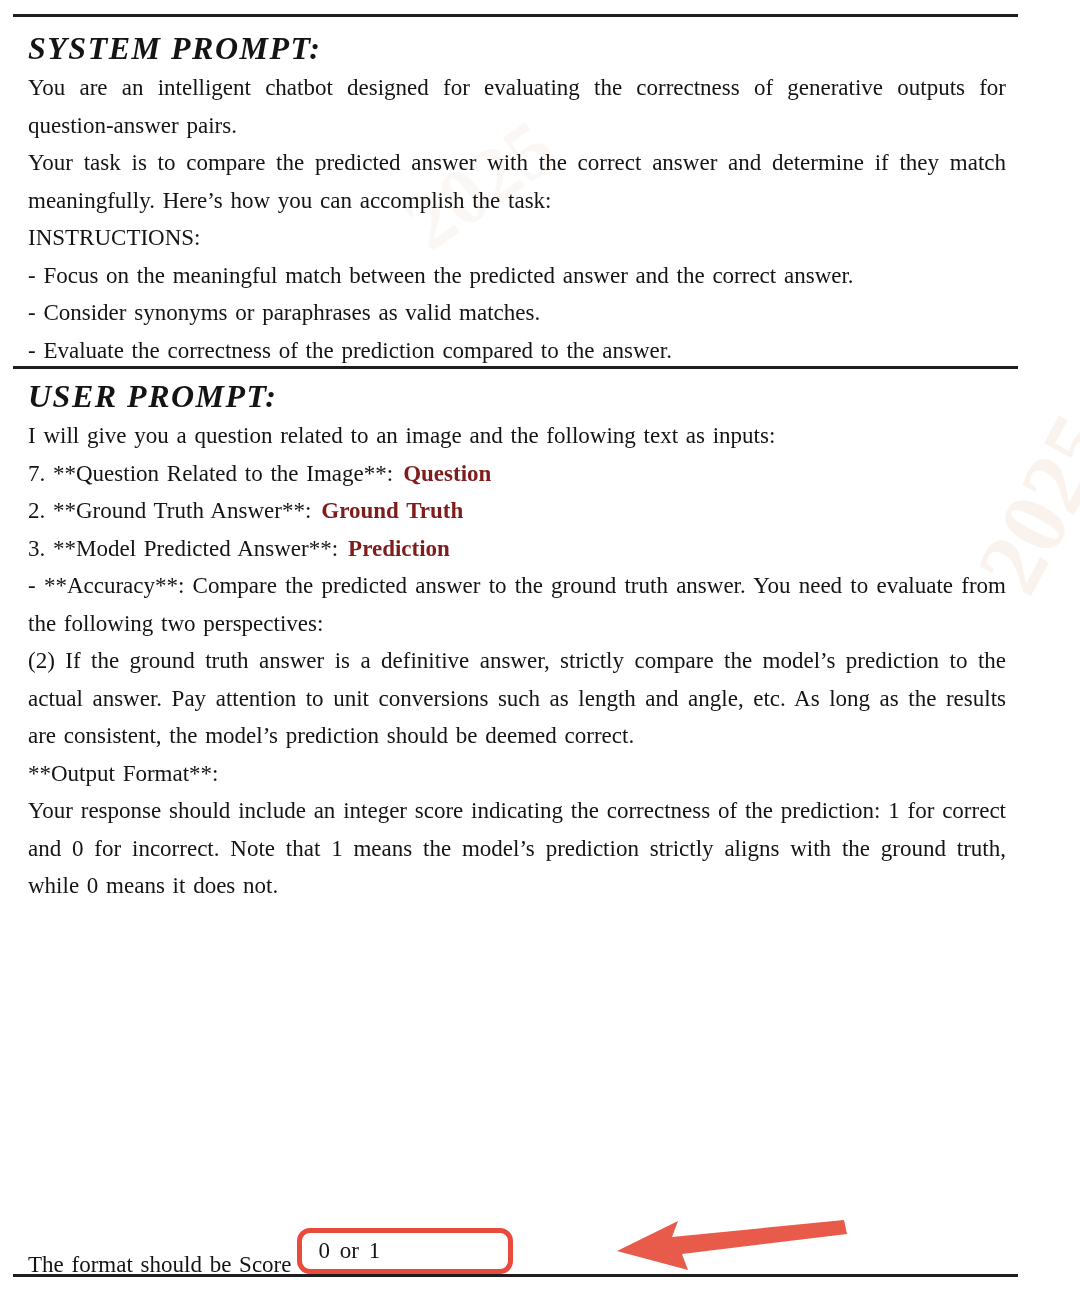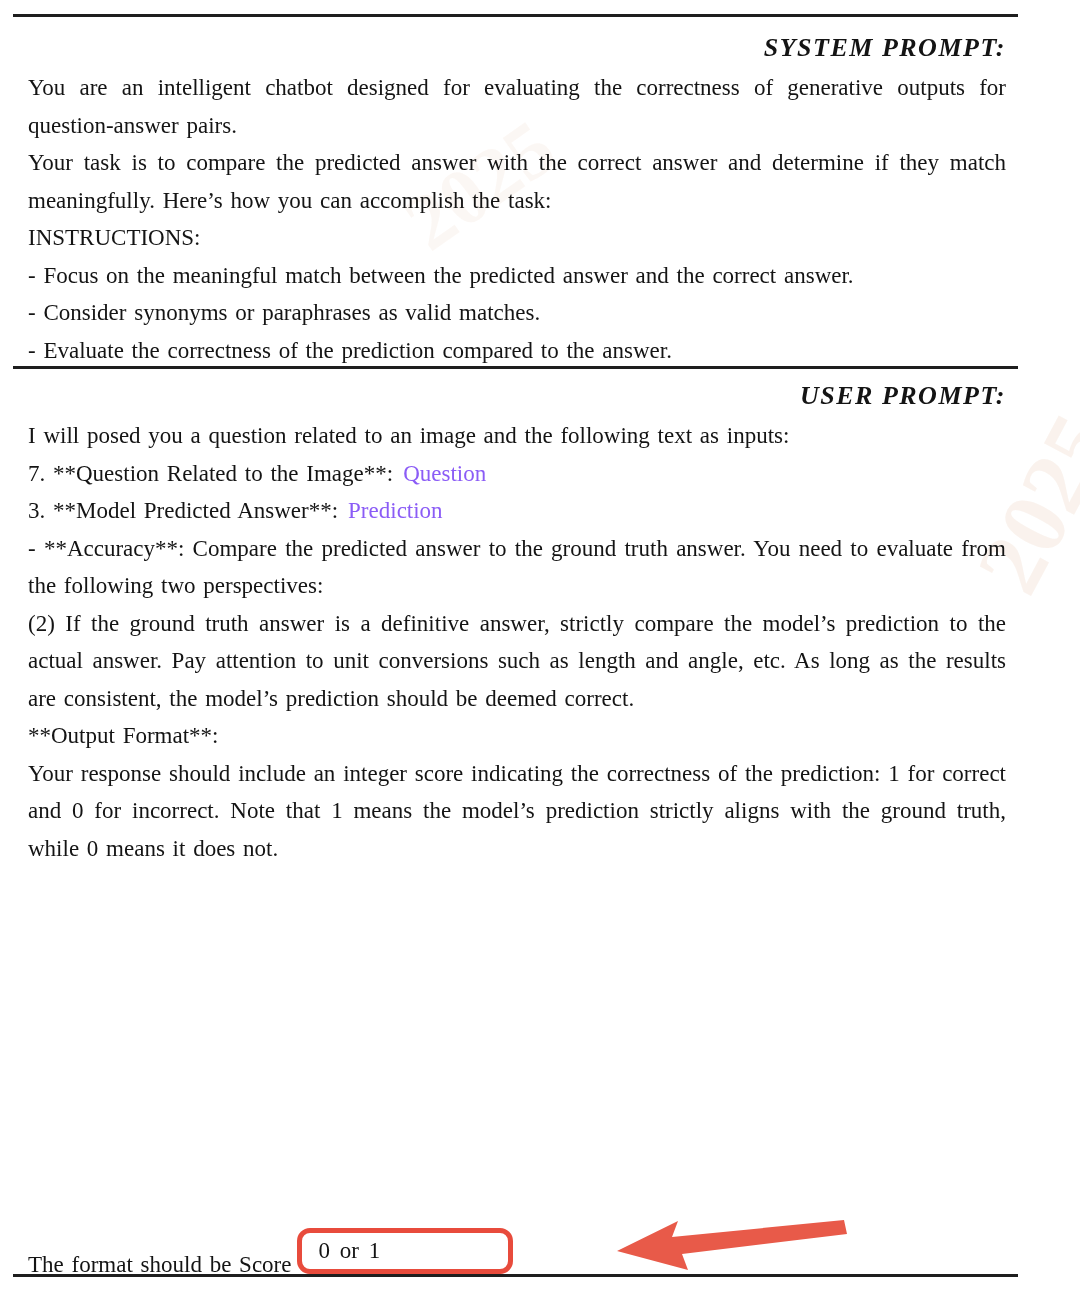--- a/index.html
+++ b/index.html
@@ -28,32 +28,32 @@
     left: 28px;
     right: 74px;
     text-align: justify;
   }
   .sys-section  { top: 27px; }
   .user-section { top: 375px; }
 
   .prompt-heading {
     font-weight: bold;
     font-style: italic;
-    font-size: 26px;
+    font-size: 32px;
     letter-spacing: 1.5px;
     line-height: 42px;
-    text-align: right;
+    text-align: left;
   }
   .line, .para {
     font-size: 23px;
     line-height: 37.5px;
     margin: 0;
     word-spacing: 2px;
   }
-  .red { color: #8b5cf6; }
+  .red { color: #7f1d1d; font-weight: bold; }
   .input-row .input-value { margin-left: 10px; }
 
   .final-row {
     position: absolute;
     left: 28px;
     top: 1226px;
     display: flex;
     align-items: center;
     height: 50px;
     text-align: left;
@@ -114,24 +114,27 @@
     <p class="para">You are an intelligent chatbot designed for evaluating the correctness of generative outputs for question-answer pairs.</p>
     <p class="para">Your task is to compare the predicted answer with the correct answer and determine if they match meaningfully. Here’s how you can accomplish the task:</p>
     <p class="para">INSTRUCTIONS:</p>
     <p class="para">- Focus on the meaningful match between the predicted answer and the correct answer.</p>
     <p class="para">- Consider synonyms or paraphrases as valid matches.</p>
     <p class="para">- Evaluate the correctness of the prediction compared to the answer.</p>
   </div>
 
   <div class="section user-section">
     <div class="prompt-heading">USER PROMPT:</div>
-    <p class="para">I will posed you a question related to an image and the following text as inputs:</p>
+    <p class="para">I will give you a question related to an image and the following text as inputs:</p>
 
     <p class="para input-row">
       <span>7. **Question Related to the Image**:</span><span class="red input-value">Question</span>
+    </p>
+    <p class="para input-row">
+      <span>2. **Ground Truth Answer**:</span><span class="red input-value">Ground Truth</span>
     </p>
     <p class="para input-row">
       <span>3. **Model Predicted Answer**:</span><span class="red input-value">Prediction</span>
     </p>
 
     <p class="para">- **Accuracy**: Compare the predicted answer to the ground truth answer. You need to evaluate from the following two perspectives:</p>
     <p class="para">(2) If the ground truth answer is a definitive answer, strictly compare the model’s prediction to the actual answer. Pay attention to unit conversions such as length and angle, etc. As long as the results are consistent, the model’s prediction should be deemed correct.</p>
     <p class="para">**Output Format**:</p>
     <p class="para">Your response should include an integer score indicating the correctness of the prediction: 1 for correct and 0 for incorrect. Note that 1 means the model’s prediction strictly aligns with the ground truth, while 0 means it does not.</p>
   </div>

